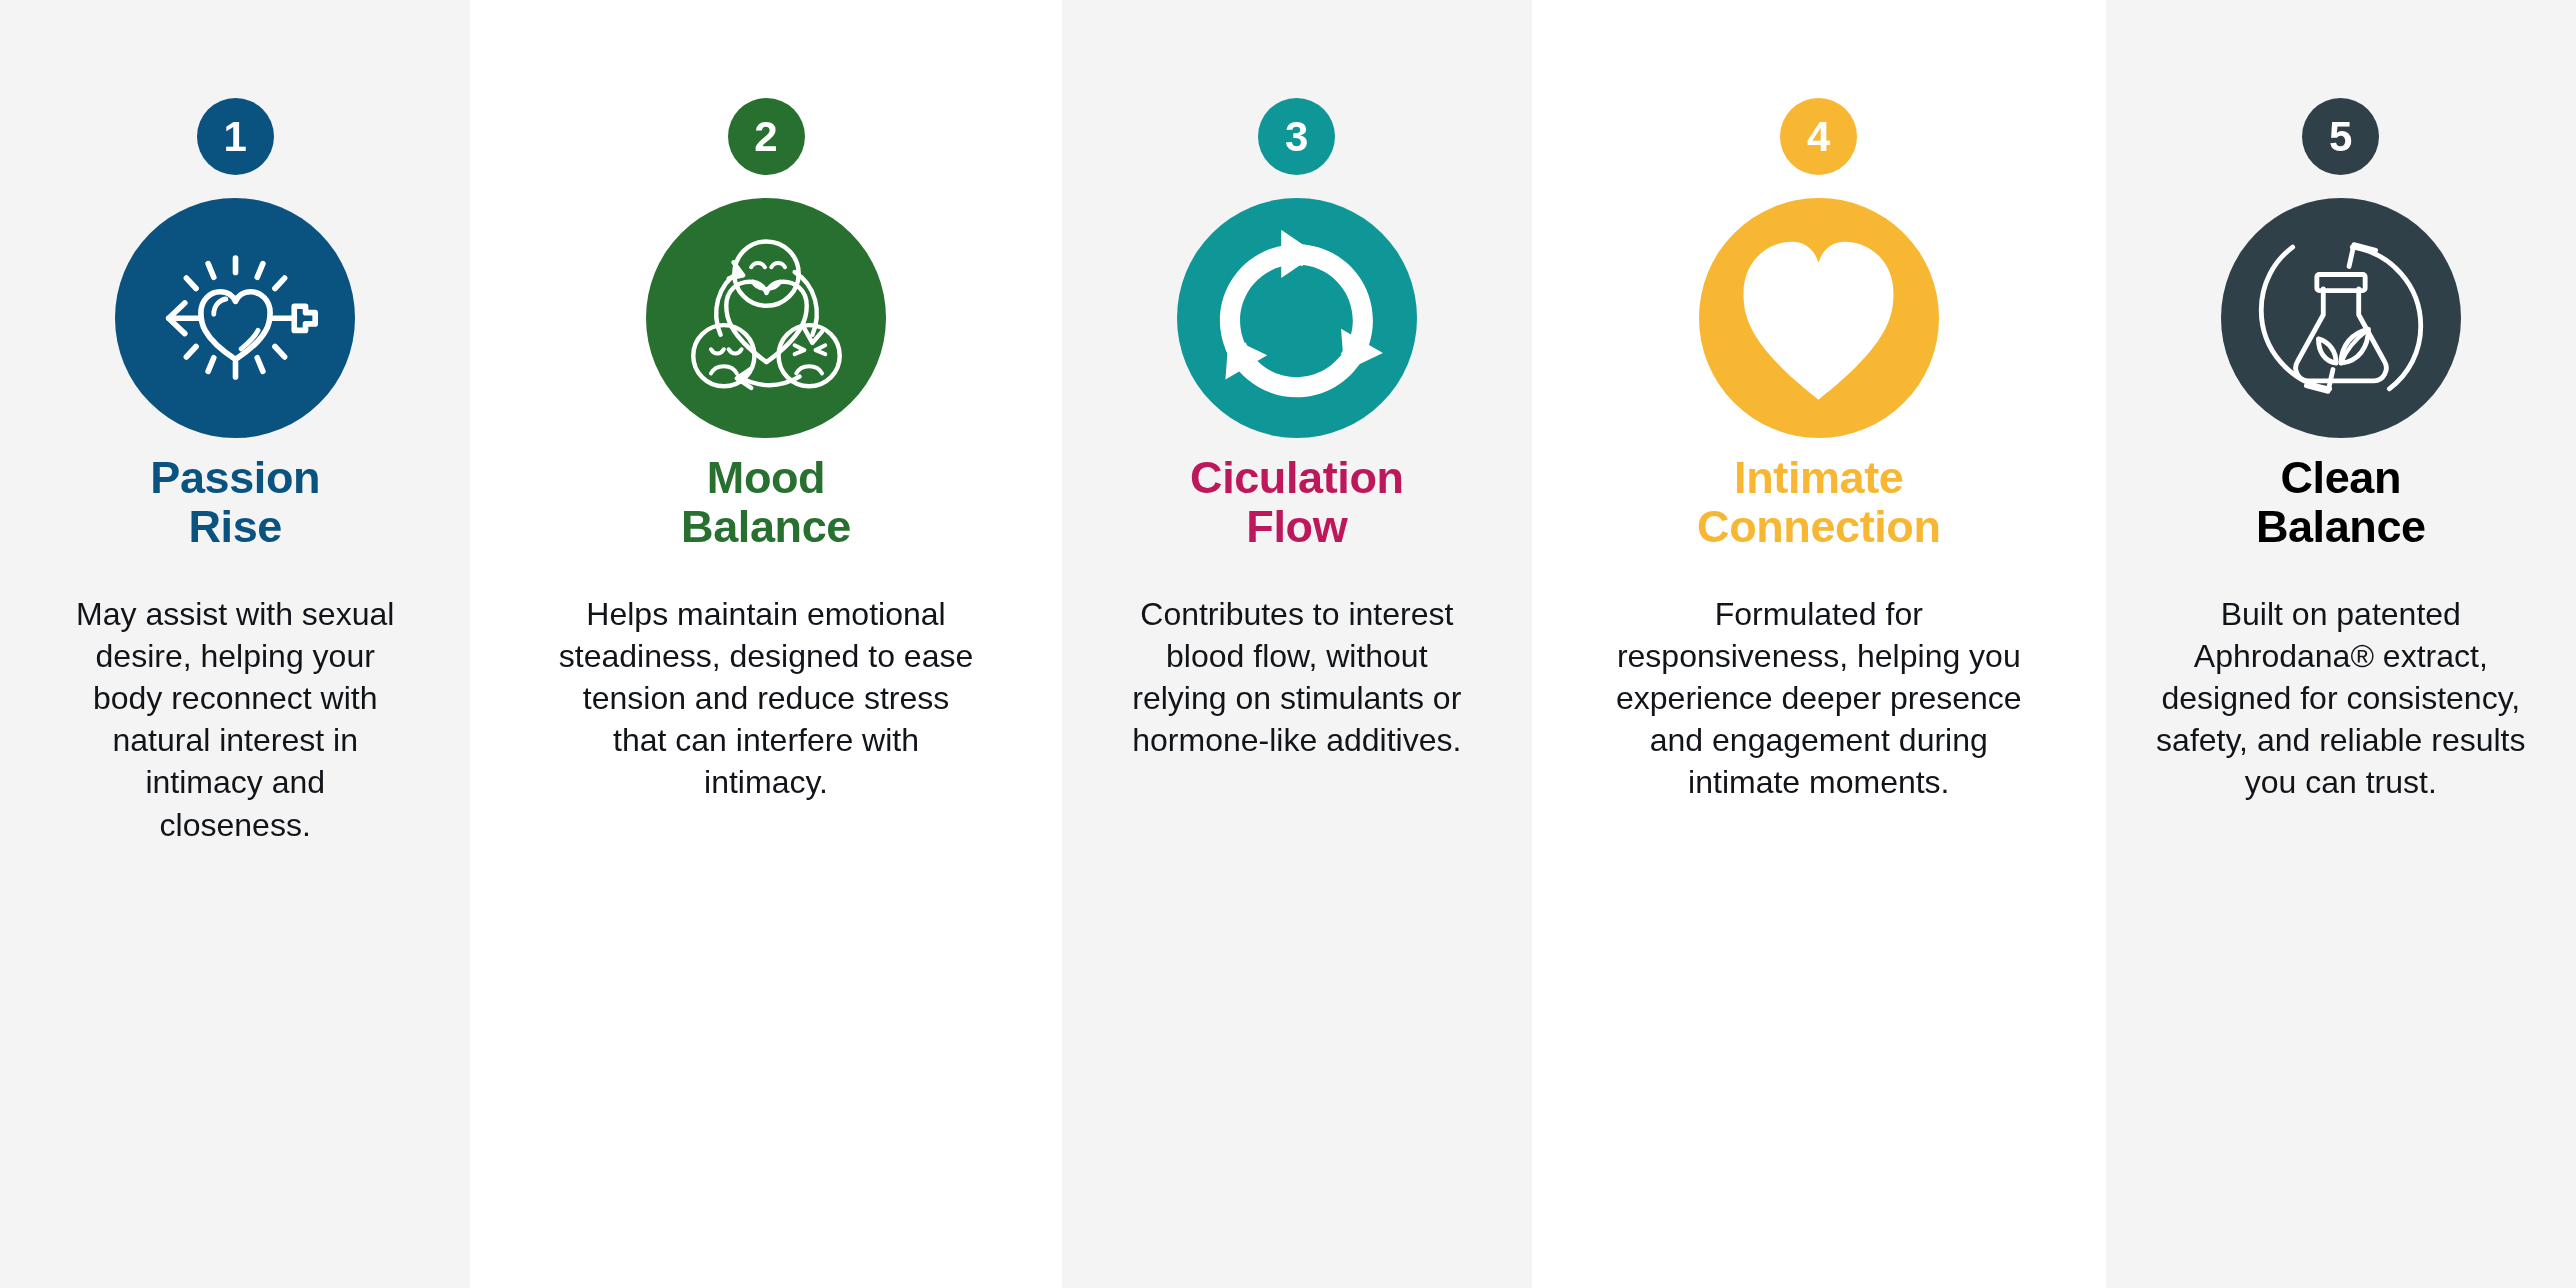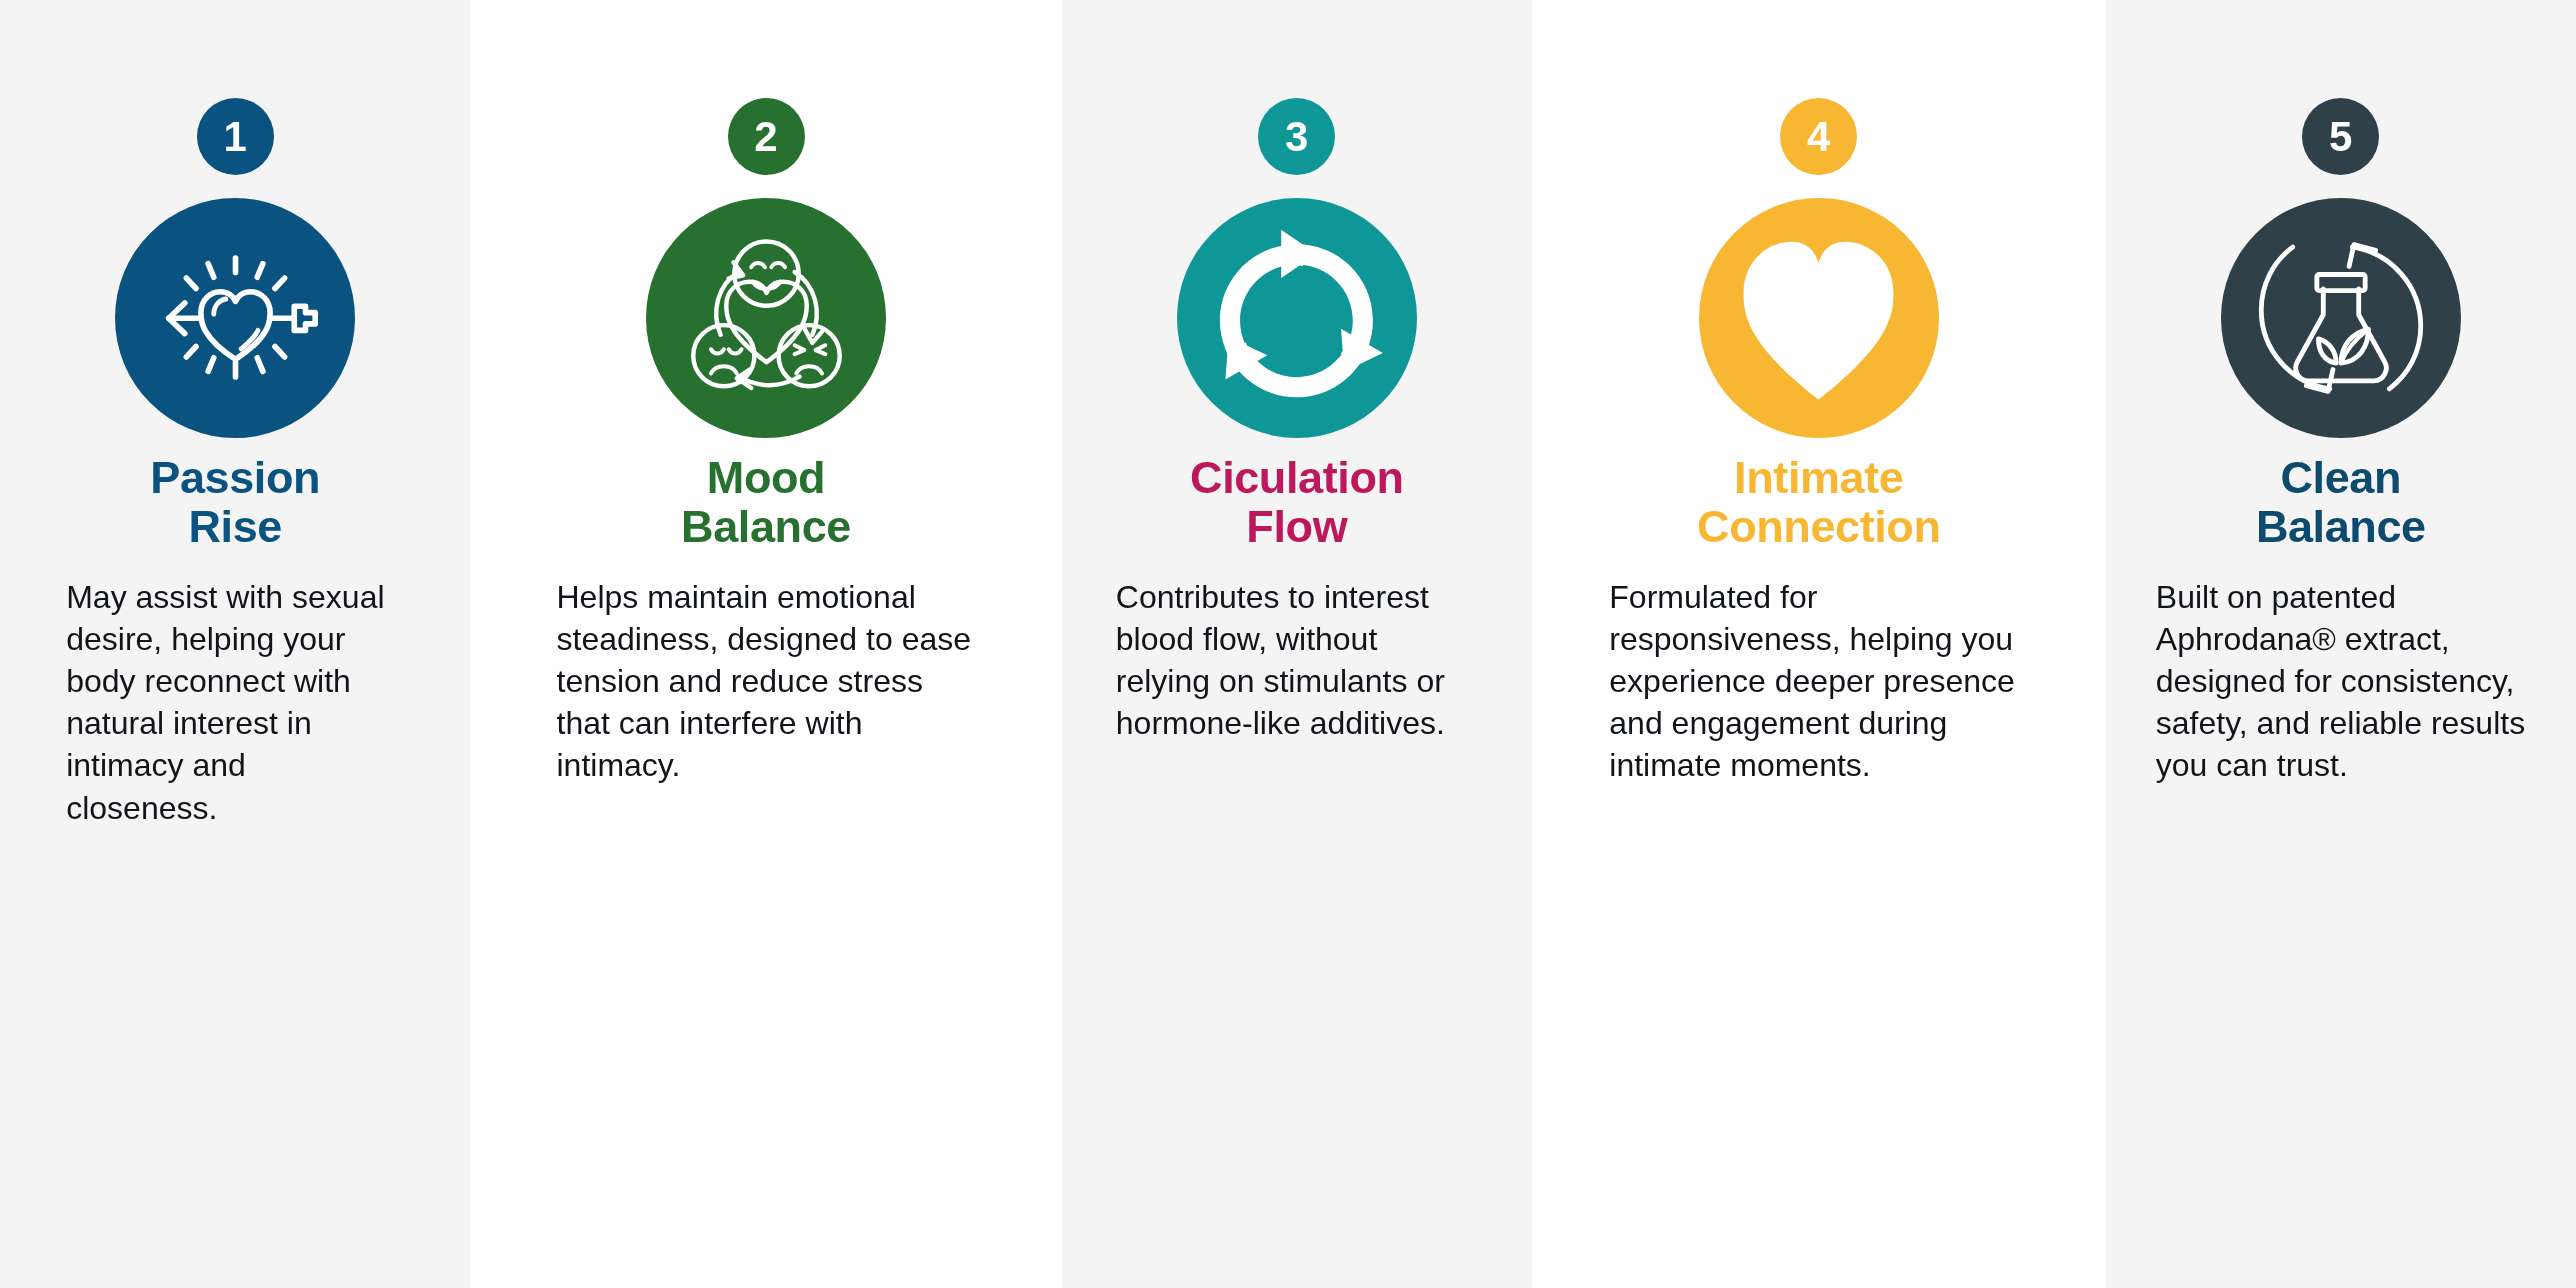--- a/index.html
+++ b/index.html
@@ -65,24 +65,25 @@
   .title {
     margin-top:15px;
     font-size:45px;
     font-weight:700;
     line-height:1.1;
     text-align:center;
     letter-spacing:-0.4px;
     padding:0 19.3px;
   }
   .body {
-    margin-top:24px;
+    margin-top:41px;
     font-size:32px;
     line-height:1.32;
     color:#111418;
+    text-align:center;
     font-weight:400;
   }
   .c0 .body { width:338px; }
   .c1 .body { width:419px; }
   .c2 .body { width:362px; }
   .c3 .body { width:419px; }
   .c4 .body { width:370px; }
 </style>
 </head>
 <body>
@@ -218,21 +219,21 @@
         <path d="M98 172 L92 199 L65 192"></path>
 
         <path d="M86 72 L86 104 L54 162 C48 172 55 186 67 186 L149 186 C161 186 168 172 162 162 L130 104 L130 72"></path>
         <rect x="78" y="54" width="60" height="20" rx="3"></rect>
 
         <path d="M108 164 C108 142 122 126 142 122 C142 144 130 162 108 164 Z"></path>
         <path d="M102 164 C102 150 94 138 80 134 C80 150 88 162 102 164 Z"></path>
         <path d="M142 122 C126 134 114 148 108 164" stroke-width="5"></path>
       </svg>
     </div>
-    <div class="title" style="color:#0c4a6e">
+    <div class="title" style="color:#000000">
       <span>Clean</span><br>
       <span>Balance</span>
     </div>
     <div class="body">Built on patented Aphrodana® extract, designed for consistency, safety, and reliable results you can trust.</div>
   </div>
 
 </div>
 
 
 </body></html>

